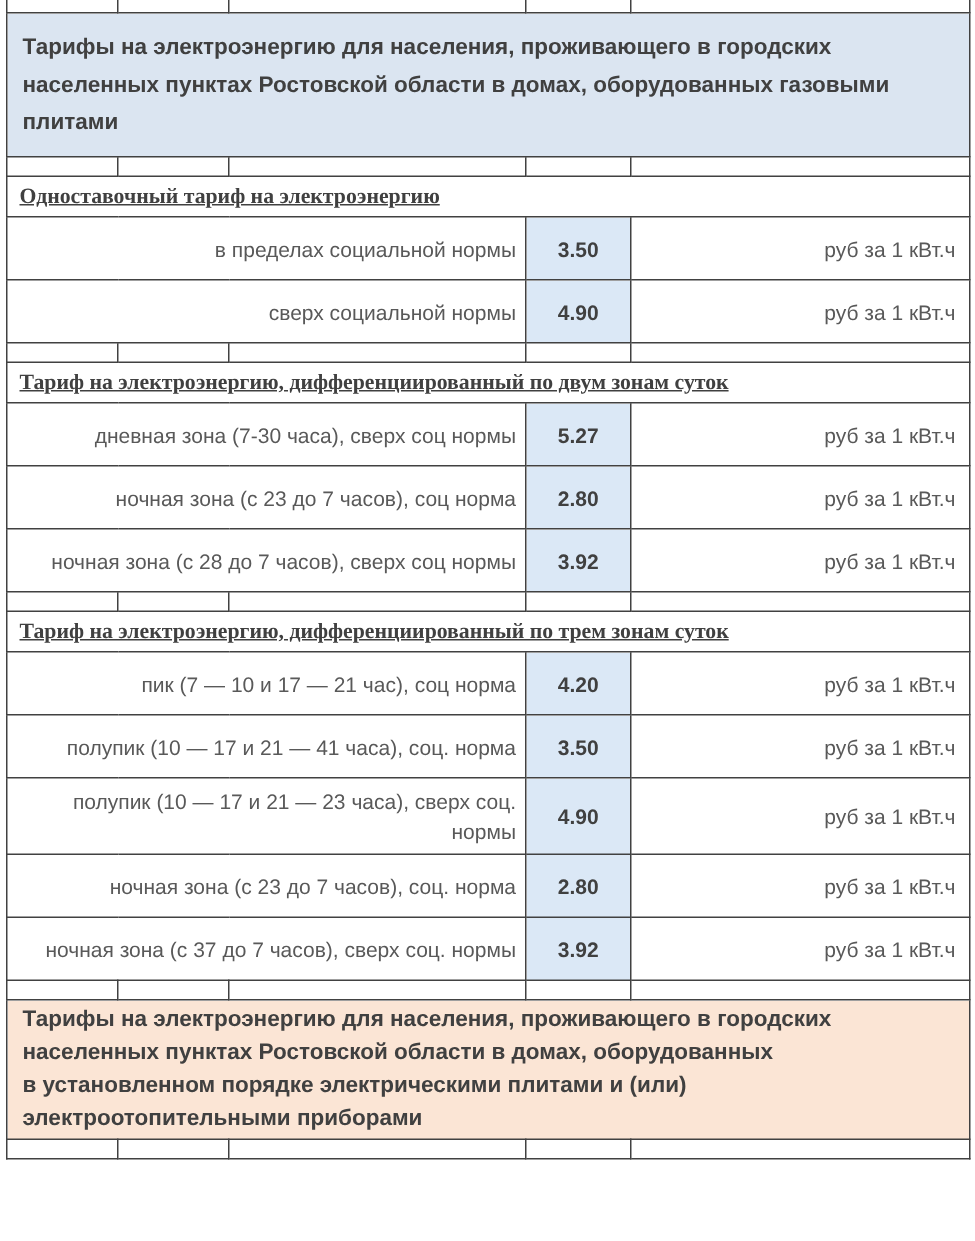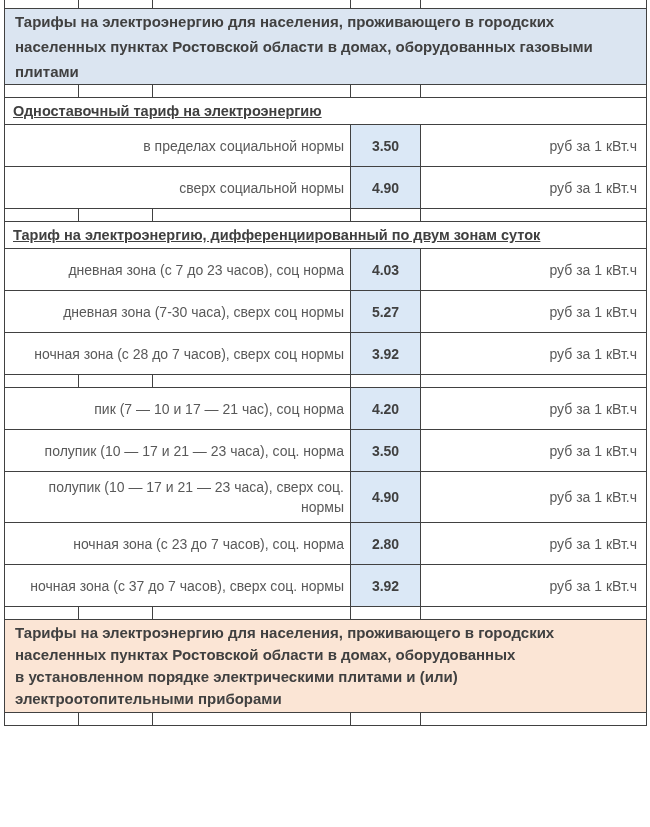--- a/index.html
+++ b/index.html
@@ -33,42 +33,42 @@
     vertical-align: middle;
     overflow: hidden;
   }
 
   tr.row-spacer td { height: 12px; }
 
   td.block-header {
     font-size: 15px;
     font-weight: bold;
     color: var(--strong-text, #404040);
-    padding: 0 10px;
+    padding: 10px 10px;
     white-space: pre-line;
   }
   td.block-header.theme-blue {
     background: var(--blue-block-bg, #dbe5f1);
     line-height: 25px;
   }
   td.block-header.theme-orange {
     background: var(--orange-block-bg, #fbe5d5);
     line-height: 22px;
     padding-top: 2px;
     padding-bottom: 2px;
   }
 
   td.section-header {
     height: 26px;
     font-size: 14.5px;
     font-weight: bold;
     color: var(--strong-text, #404040);
     padding: 0 8px;
   }
-  span.section-title { text-decoration: underline; }
+  span.section-title { text-decoration: underline; font-family: Liberation Serif, serif; }
 
   tr.row-data td { height: 31px; }
   td.data-label {
     text-align: right;
     padding: 5px 6px;
     font-size: 14px;
     line-height: 20px;
     color: var(--label-text, #595959);
     white-space: pre-line;
     margin-left: 20px;
@@ -136,48 +136,51 @@
           <td></td>
           <td></td>
           <td></td>
           <td></td>
           <td></td>
         </tr>
         <tr>
           <td colspan="5" class="section-header"><span class="section-title">Тариф на электроэнергию, дифференциированный по двум зонам суток</span></td>
         </tr>
         <tr class="row-data">
-          <td colspan="3" class="data-label">дневная зона (с 7 до 23 часов), соц норма</td>
-          <td class="data-value theme-blue">4.03</td>
-          <td class="data-unit">руб за 1 кВт.ч</td>
-        </tr>
-        <tr class="row-data">
           <td colspan="3" class="data-label">дневная зона (7-30 часа), сверх соц нормы</td>
           <td class="data-value theme-blue">5.27</td>
           <td class="data-unit">руб за 1 кВт.ч</td>
         </tr>
         <tr class="row-data">
+          <td colspan="3" class="data-label">ночная зона (с 23 до 7 часов), соц норма</td>
+          <td class="data-value theme-blue">2.80</td>
+          <td class="data-unit">руб за 1 кВт.ч</td>
+        </tr>
+        <tr class="row-data">
           <td colspan="3" class="data-label">ночная зона (с 28 до 7 часов), сверх соц нормы</td>
           <td class="data-value theme-blue">3.92</td>
           <td class="data-unit">руб за 1 кВт.ч</td>
         </tr>
         <tr class="row-spacer">
           <td></td>
           <td></td>
           <td></td>
           <td></td>
           <td></td>
         </tr>
+        <tr>
+          <td colspan="5" class="section-header"><span class="section-title">Тариф на электроэнергию, дифференциированный по трем зонам суток</span></td>
+        </tr>
         <tr class="row-data">
           <td colspan="3" class="data-label">пик (7 — 10 и 17 — 21 час), соц норма</td>
           <td class="data-value theme-blue">4.20</td>
           <td class="data-unit">руб за 1 кВт.ч</td>
         </tr>
         <tr class="row-data">
-          <td colspan="3" class="data-label">полупик (10 — 17 и 21 — 23 часа), соц. норма</td>
+          <td colspan="3" class="data-label">полупик (10 — 17 и 21 — 41 часа), соц. норма</td>
           <td class="data-value theme-blue">3.50</td>
           <td class="data-unit">руб за 1 кВт.ч</td>
         </tr>
         <tr class="row-data">
           <td colspan="3" class="data-label">полупик (10 — 17 и 21 — 23 часа), сверх соц.
 нормы</td>
           <td class="data-value theme-blue">4.90</td>
           <td class="data-unit">руб за 1 кВт.ч</td>
         </tr>
         <tr class="row-data">

